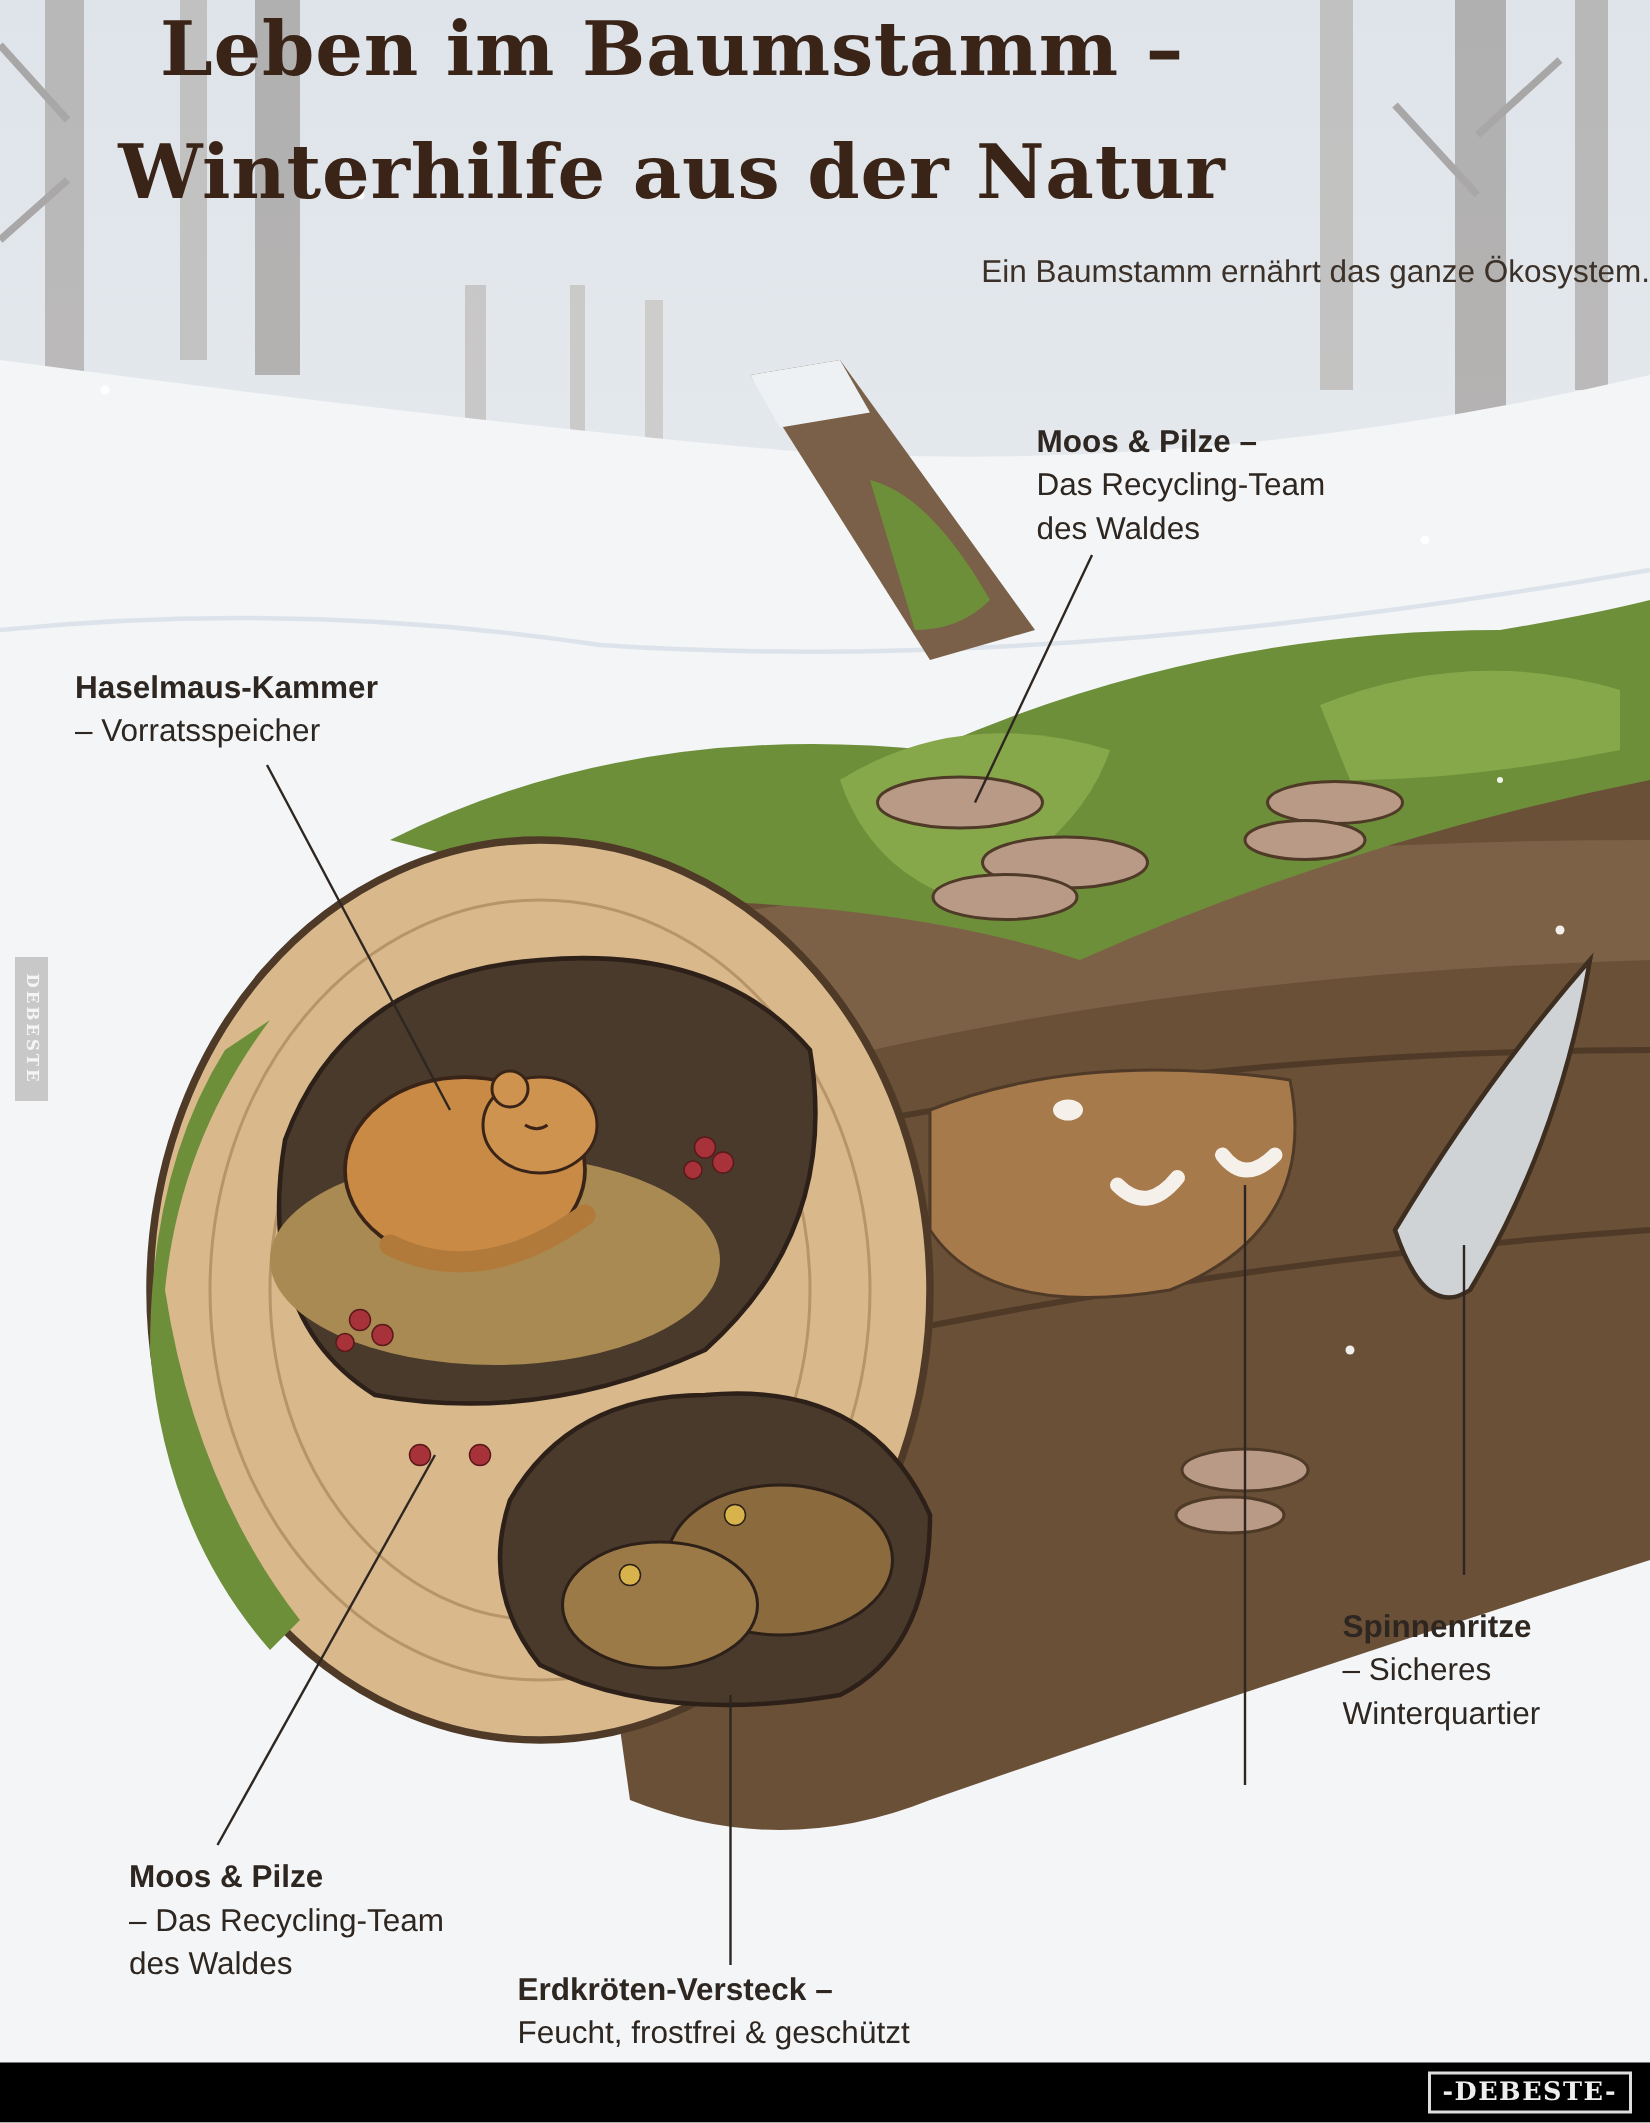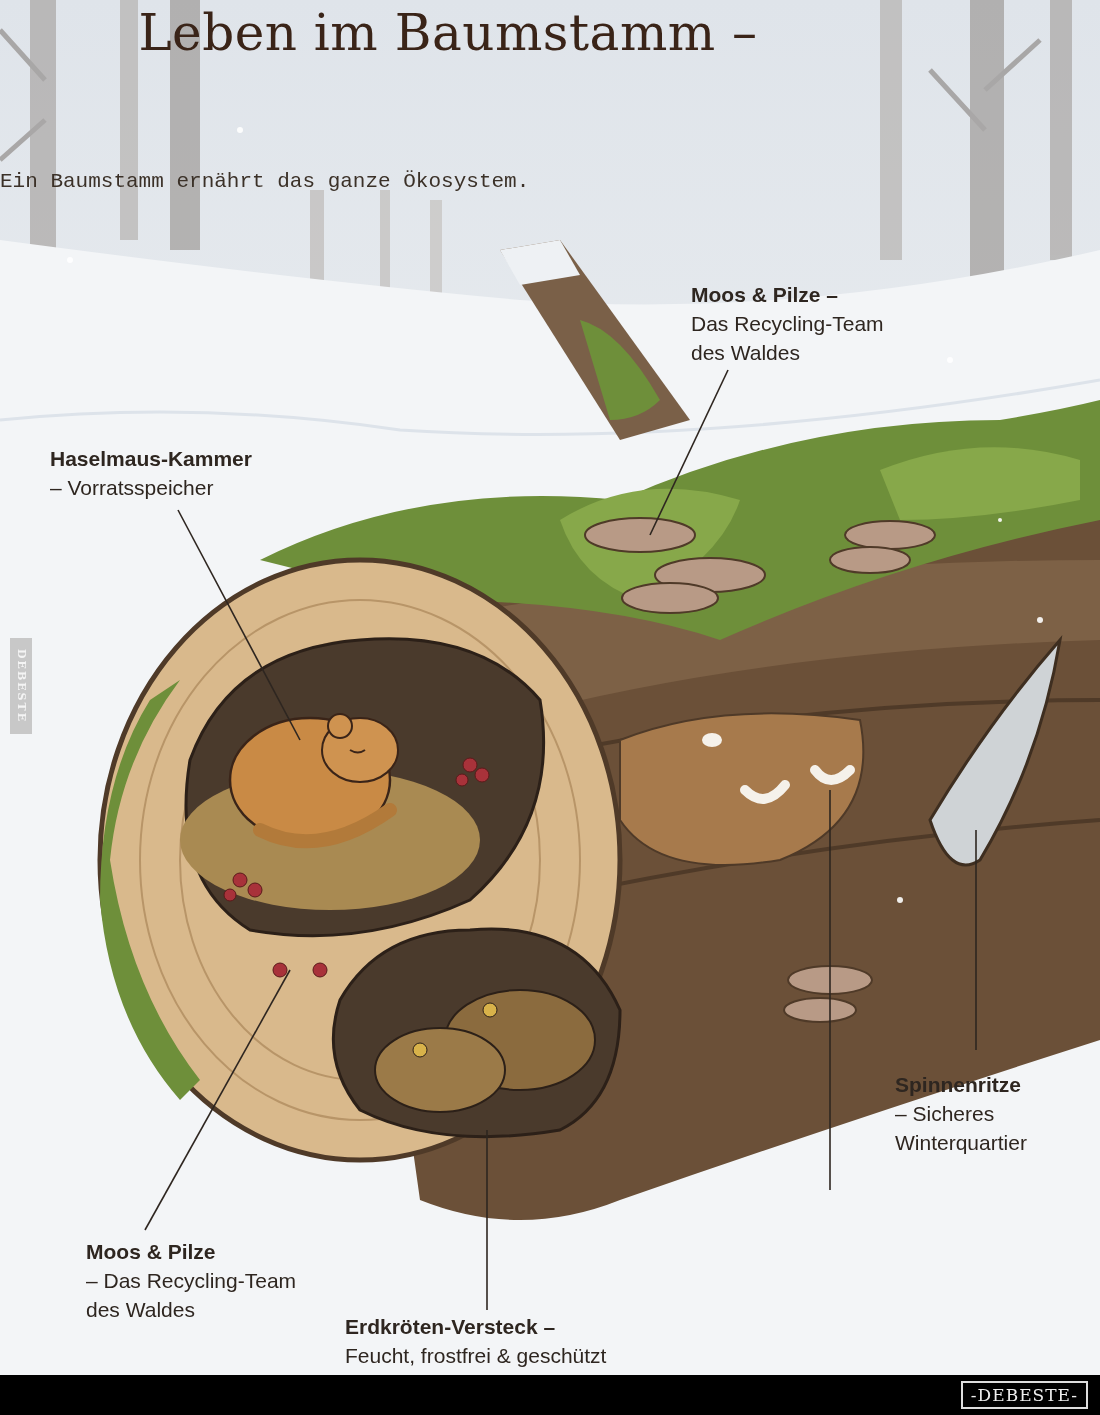--- a/index.html
+++ b/index.html
@@ -1,32 +1,32 @@
 <!DOCTYPE html>
 <html><head>
 <meta charset="utf-8">
 <style>
   html,body{margin:0;padding:0;}
   body{width:1100px;height:1415px;position:relative;overflow:hidden;background:#e9edf1;font-family:"DejaVu Sans",sans-serif;}
   .scene{position:absolute;left:0;top:0;width:1100px;height:1375px;overflow:hidden;
     background:linear-gradient(180deg,#dfe4ea 0%,#e6eaee 30%,#eef1f4 45%,#f3f5f7 100%);}
   .scene svg{position:absolute;left:0;top:0;}
   .title{position:absolute;left:0;width:896px;text-align:center;color:#3a2418;
-    font-family:"DejaVu Serif",serif;font-weight:normal;font-size:50px;line-height:62px;letter-spacing:0.5px;}
+    font-family:"DejaVu Serif",serif;font-weight:bold;font-size:50px;line-height:62px;letter-spacing:0.5px;}
   .title.l1{top:2px;}
   .title.l2{top:84px;}
-  .subtitle{position:absolute;top:170px;left:0;width:1100px;text-align:left;color:#3b3128;
-    font-family:Liberation Mono, monospace;font-size:21px;}
+  .subtitle{position:absolute;top:170px;left:0;width:1100px;text-align:right;color:#3b3128;
+    font-family:Liberation Sans, sans-serif;font-size:21px;}
   .label{position:absolute;color:#2e2620;font-family:"Liberation Sans",sans-serif;font-size:21px;line-height:29px;}
   .label b{font-weight:bold;display:block;}
   .wm-side{position:absolute;left:10px;top:638px;width:22px;height:96px;background:#c8c8c8;color:#f4f4f4;
     font-family:"DejaVu Serif",serif;font-weight:bold;font-size:11px;writing-mode:vertical-rl;text-align:center;letter-spacing:2px;line-height:22px;}
   .footer{position:absolute;left:0;top:1375px;width:1100px;height:40px;background:#000;}
   .wm-box{position:absolute;right:12px;top:6px;border:2px solid #ddd;color:#eee;padding:0 8px;height:24px;line-height:24px;
-    font-family:"DejaVu Serif",serif;font-weight:normal;font-size:17px;letter-spacing:1px;}
+    font-family:"DejaVu Serif",serif;font-weight:bold;font-size:17px;letter-spacing:1px;}
 </style>
 </head>
 <body>
 
 <div class="scene">
   <svg width="1100" height="1375" viewBox="0 0 1100 1375">
 
     <g opacity="0.55">
       <rect x="30" y="0" width="26" height="260" fill="#9b9591"></rect>
       <rect x="120" y="0" width="18" height="240" fill="#aaa5a0"></rect>
@@ -122,20 +122,21 @@
       <line x1="728" y1="370" x2="650" y2="535"></line>
       <line x1="178" y1="510" x2="300" y2="740"></line>
       <line x1="976" y1="1050" x2="976" y2="830"></line>
       <line x1="830" y1="1190" x2="830" y2="790"></line>
       <line x1="145" y1="1230" x2="290" y2="970"></line>
       <line x1="487" y1="1310" x2="487" y2="1130"></line>
     </g>
   </svg>
 
   <div class="title l1">Leben im Baumstamm –</div>
+  <div class="title l2">Winterhilfe aus der Natur</div>
   <div class="subtitle">Ein Baumstamm ernährt das ganze Ökosystem.</div>
 
   <div class="label" style="left:691px;top:280px;">
     <b>Moos &amp; Pilze –</b>
     <div>Das Recycling-Team</div>
     <div>des Waldes</div>
   </div>
 
   <div class="label" style="left:50px;top:444px;">
     <b>Haselmaus-Kammer</b>

